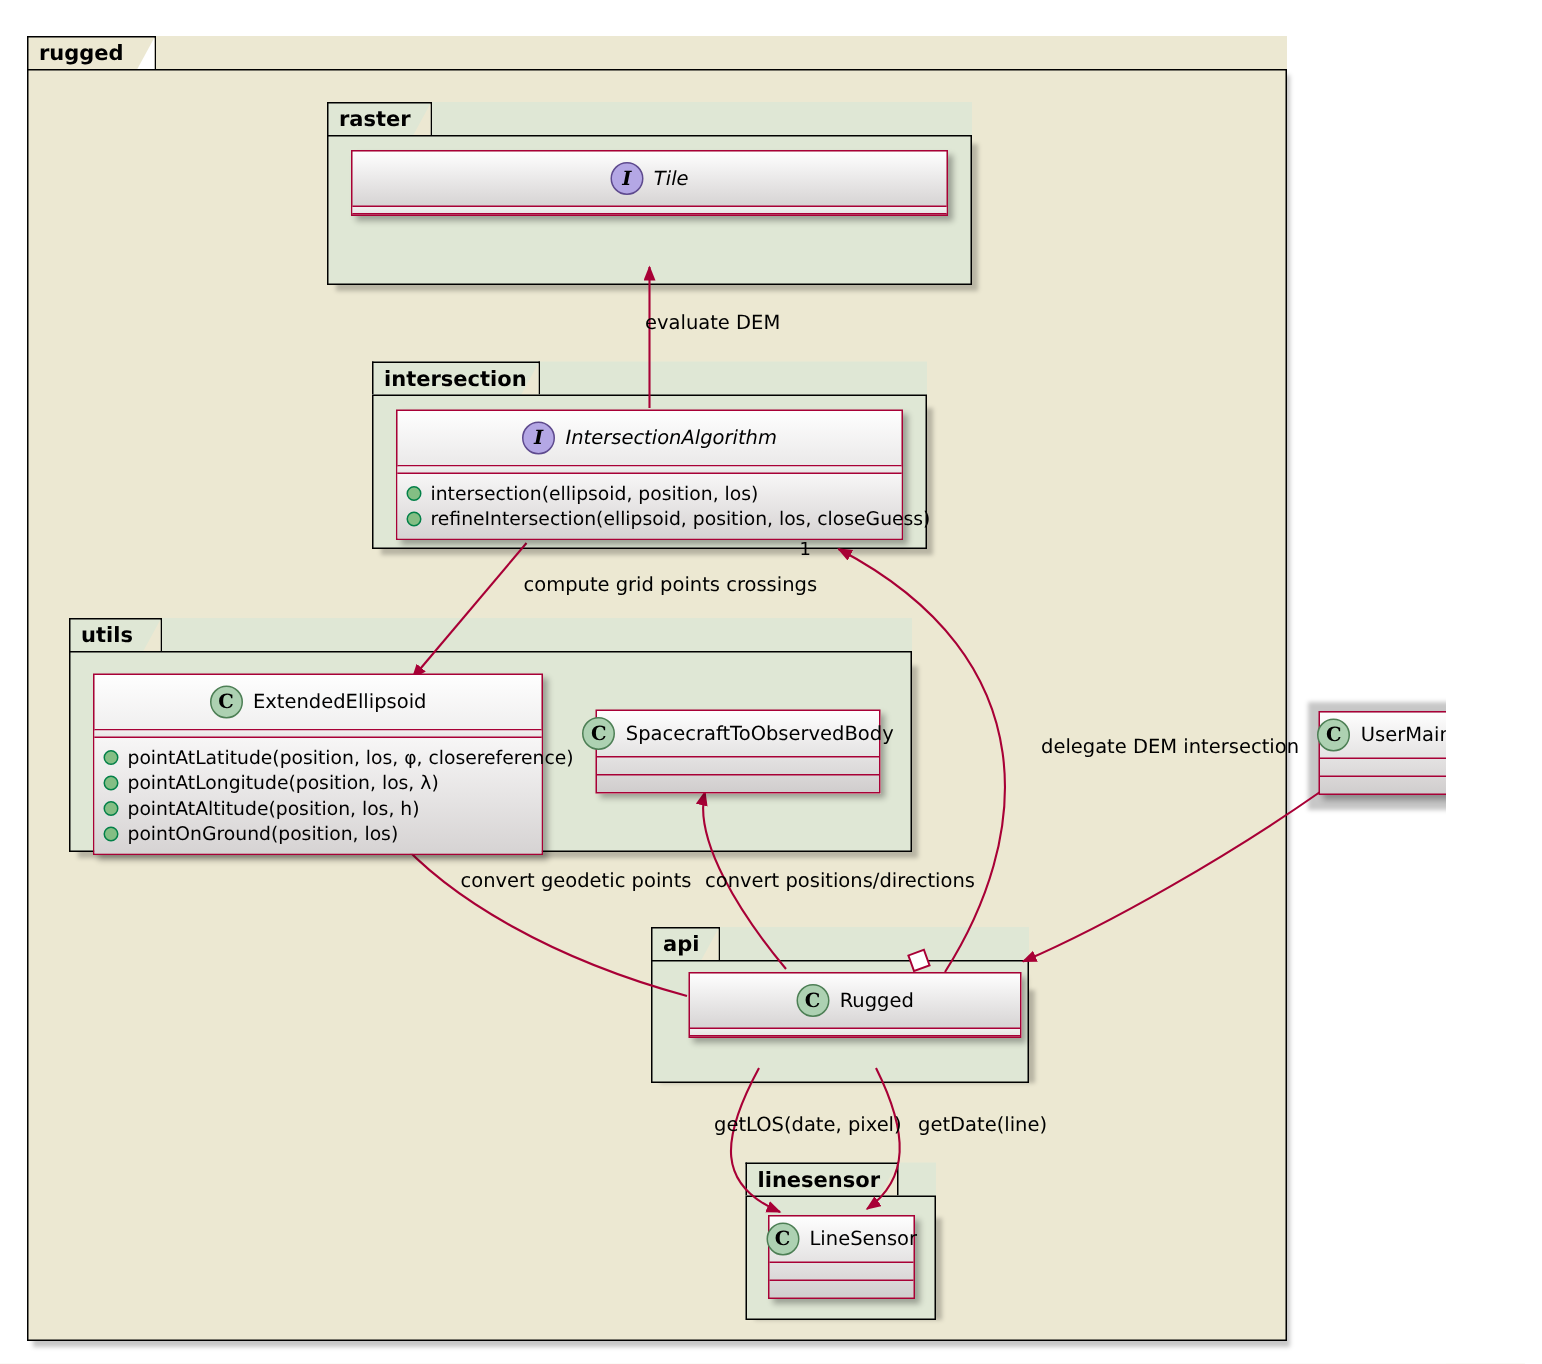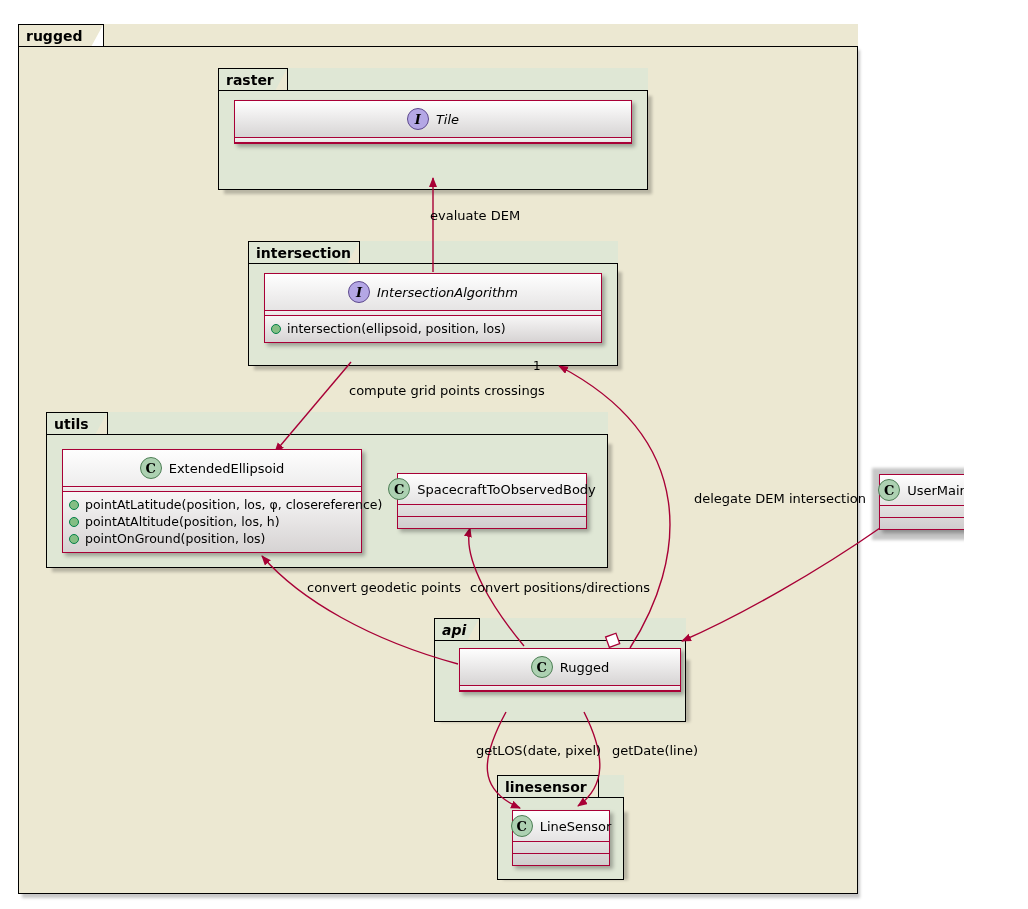--- a/index.html
+++ b/index.html
@@ -223,20 +223,24 @@
     <div class="cls-header">
       <span class="badge badge-i">I</span>
       <span class="cls-name iface">IntersectionAlgorithm</span>
     </div>
     <div class="cls-sep"></div>
     <div class="cls-members">
       <div class="member">
         <span class="bullet"></span>
         <span>intersection(ellipsoid, position, los)</span>
       </div>
+      <div class="member">
+        <span class="bullet"></span>
+        <span>refineIntersection(ellipsoid, position, los, closeGuess)</span>
+      </div>
     </div>
   </div>
 
   <div class="pkg-shadow" style="left:52px; top:444px; width:560px; height:128px;"></div>
   <div class="pkg pkg-inner" style="left:46px; top:412px; width:562px; height:156px; z-index:1;">
     <div class="pkg-tab" style="width:62px;">
       <span>utils</span>
     </div>
     <div class="pkg-body" style="top:22px; width:562px; height:134px;"></div>
   </div>
@@ -247,20 +251,24 @@
       <span class="cls-name">ExtendedEllipsoid</span>
     </div>
     <div class="cls-sep"></div>
     <div class="cls-members">
       <div class="member">
         <span class="bullet"></span>
         <span>pointAtLatitude(position, los, φ, closereference)</span>
       </div>
       <div class="member">
         <span class="bullet"></span>
+        <span>pointAtLongitude(position, los, λ)</span>
+      </div>
+      <div class="member">
+        <span class="bullet"></span>
         <span>pointAtAltitude(position, los, h)</span>
       </div>
       <div class="member">
         <span class="bullet"></span>
         <span>pointOnGround(position, los)</span>
       </div>
     </div>
   </div>
 
   <div class="cls" style="left:397px; top:473px; width:190px;">
@@ -268,21 +276,21 @@
       <span class="badge badge-c">C</span>
       <span class="cls-name">SpacecraftToObservedBody</span>
     </div>
     <div class="empty-row"></div>
     <div class="empty-sep"></div>
     <div class="empty-row"></div>
   </div>
 
   <div class="pkg-shadow" style="left:440px; top:660px; width:250px; height:62px;"></div>
   <div class="pkg pkg-inner" style="left:434px; top:618px; width:252px; height:104px; z-index:1;">
-    <div class="pkg-tab" style="width:46px;font-style:italic;">
+    <div class="pkg-tab" style="width:46px;">
       <span>api</span>
     </div>
     <div class="pkg-body" style="top:22px; width:252px; height:82px;"></div>
   </div>
 
   <div class="cls" style="left:459px; top:648px; width:222px;">
     <div class="cls-header">
       <span class="badge badge-c">C</span>
       <span class="cls-name">Rugged</span>
     </div>

